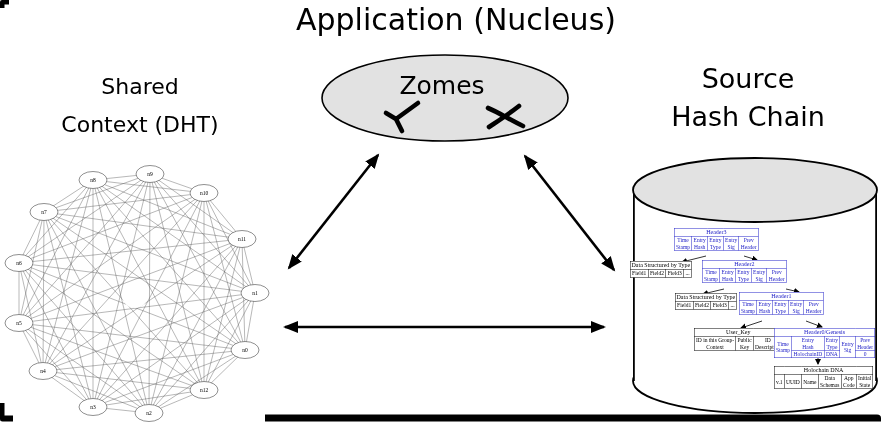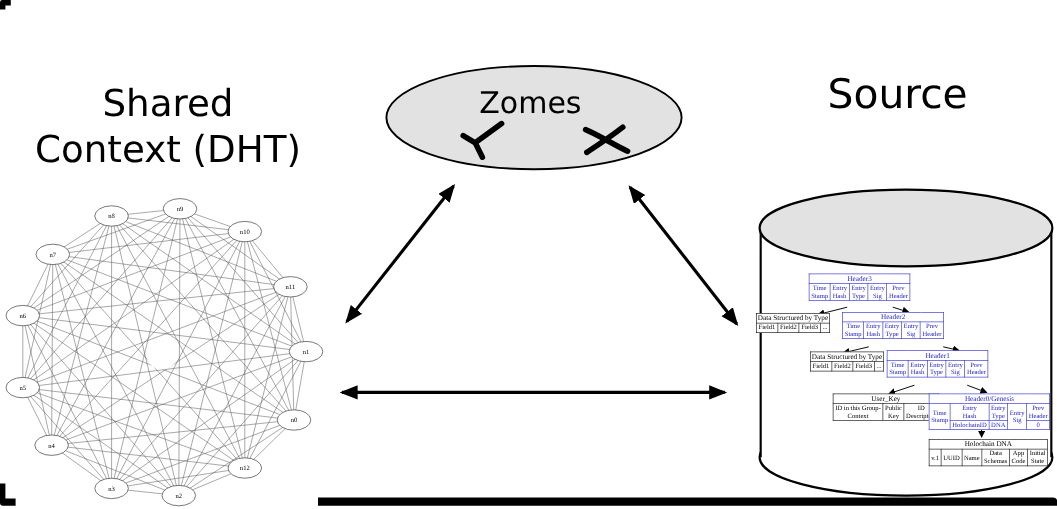--- a/index.html
+++ b/index.html
@@ -1,21 +1,21 @@
 <!DOCTYPE html>
 <html style="--blue: #2323c8;"><head>
 <meta charset="utf-8">
 <style>
   html,body{margin:0;padding:0;background:#fff;}
   #stage{position:relative;width:881px;height:424px;background:#fff;overflow:hidden;
          font-family:"DejaVu Sans","Liberation Sans",sans-serif;color:#000;}
   .heading{position:absolute;text-align:center;font-size:30px;line-height:38px;color:#000;}
   #title-app{left:256px;top:1px;width:400px;}
-  #title-dht{left:10px;top:68px;width:260px;font-size:31px;}
-  #title-chain{left:628px;top:60px;width:240px;font-size:34px;}
+  #title-dht{left:10px;top:68px;width:260px;font-size:22px;}
+  #title-chain{left:628px;top:60px;width:240px;font-size:27px;}
   svg{position:absolute;left:0;top:0;}
   #overlay{width:881px;height:424px;}
   #dht-svg{left:0px;top:160px;width:276px;height:265px;}
   .edge{stroke:#555;stroke-width:0.85;}
   .node{fill:#fff;stroke:#333;stroke-width:1.1;}
   .nlabel{font-family:"Liberation Serif","DejaVu Serif",serif;font-size:11px;text-anchor:middle;fill:#000;}
   #chain-tables{position:absolute;left:0;top:0;width:881px;height:424px;}
   .tblwrap{position:absolute;transform:scale(0.5);transform-origin:0 0;}
   .tbl{border-collapse:collapse;background:#fff;font-family:"Liberation Serif","DejaVu Serif",serif;}
   .tbl td{border:1px solid #000;padding:1px 3px;text-align:center;font-size:11px;line-height:1.12;vertical-align:middle;}
@@ -335,21 +335,23 @@
       <g>
         <ellipse cx="88" cy="104" rx="28" ry="17" class="node"></ellipse>
         <text x="88" y="108" class="nlabel">n7</text>
       </g>
       <g>
         <ellipse cx="186" cy="40" rx="28" ry="17" class="node"></ellipse>
         <text x="186" y="44" class="nlabel">n8</text>
       </g>
     </svg>
 
+  <div id="title-app" class="heading">Application (Nucleus)</div>
   <div id="title-dht" class="heading">
     <div>Shared</div>
     <div>Context (DHT)</div>
   </div>
   <div id="title-chain" class="heading">
     <div>Source</div>
+    <div>Hash Chain</div>
   </div>
 
 </div>
 
 </body></html>

